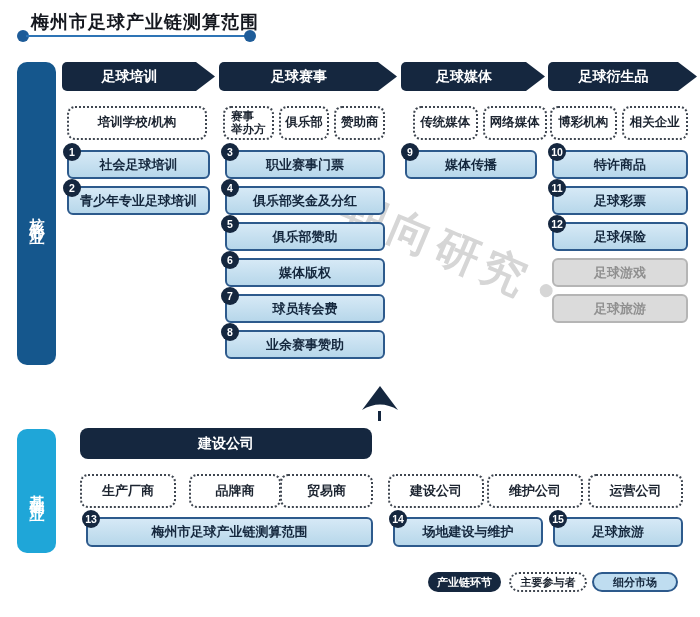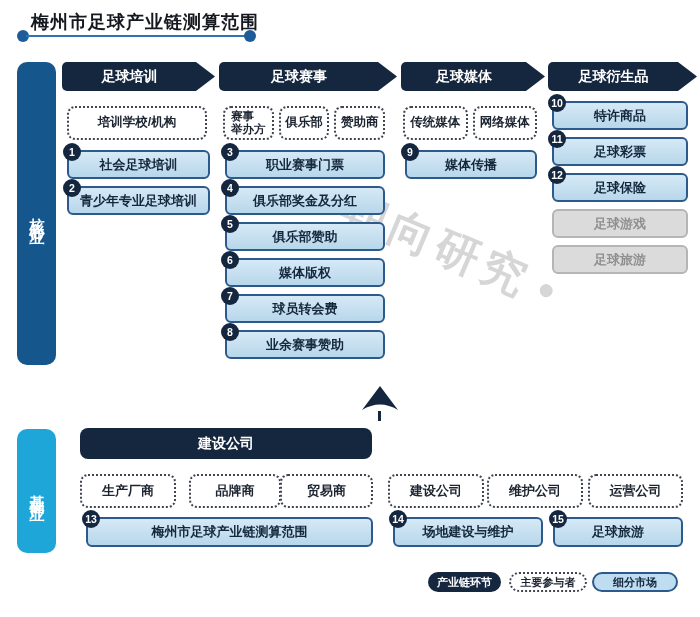--- a/index.html
+++ b/index.html
@@ -117,32 +117,36 @@
       <div class="seg-box">球员转会费</div>
     </div>
     <div class="seg" style="margin-left:6px; width:160px;">
       <span class="num">8</span>
       <div class="seg-box">业余赛事赞助</div>
     </div>
   </div>
 
   <div class="col" style="left:401px; width:144px;">
     <div class="arrow-header">足球媒体</div>
-    <div class="prow" style="margin-left:2px; width:134px;">
+    <div class="prow" style="margin-left:12px; width:134px;">
       <div class="pbox">传统媒体</div>
       <div class="pbox">网络媒体</div>
     </div>
     <div class="seg first" style="margin-left:4px; width:132px;">
       <span class="num">9</span>
       <div class="seg-box">媒体传播</div>
     </div>
   </div>
 
   <div class="col" style="left:548px; width:149px;">
     <div class="arrow-header">足球衍生品</div>
+    <div class="prow" style="margin-left:2px; width:138px;">
+      <div class="pbox">博彩机构</div>
+      <div class="pbox">相关企业</div>
+    </div>
     <div class="seg first" style="margin-left:4px; width:136px;">
       <span class="num">10</span>
       <div class="seg-box">特许商品</div>
     </div>
     <div class="seg" style="margin-left:4px; width:136px;">
       <span class="num">11</span>
       <div class="seg-box">足球彩票</div>
     </div>
     <div class="seg" style="margin-left:4px; width:136px;">
       <span class="num">12</span>

